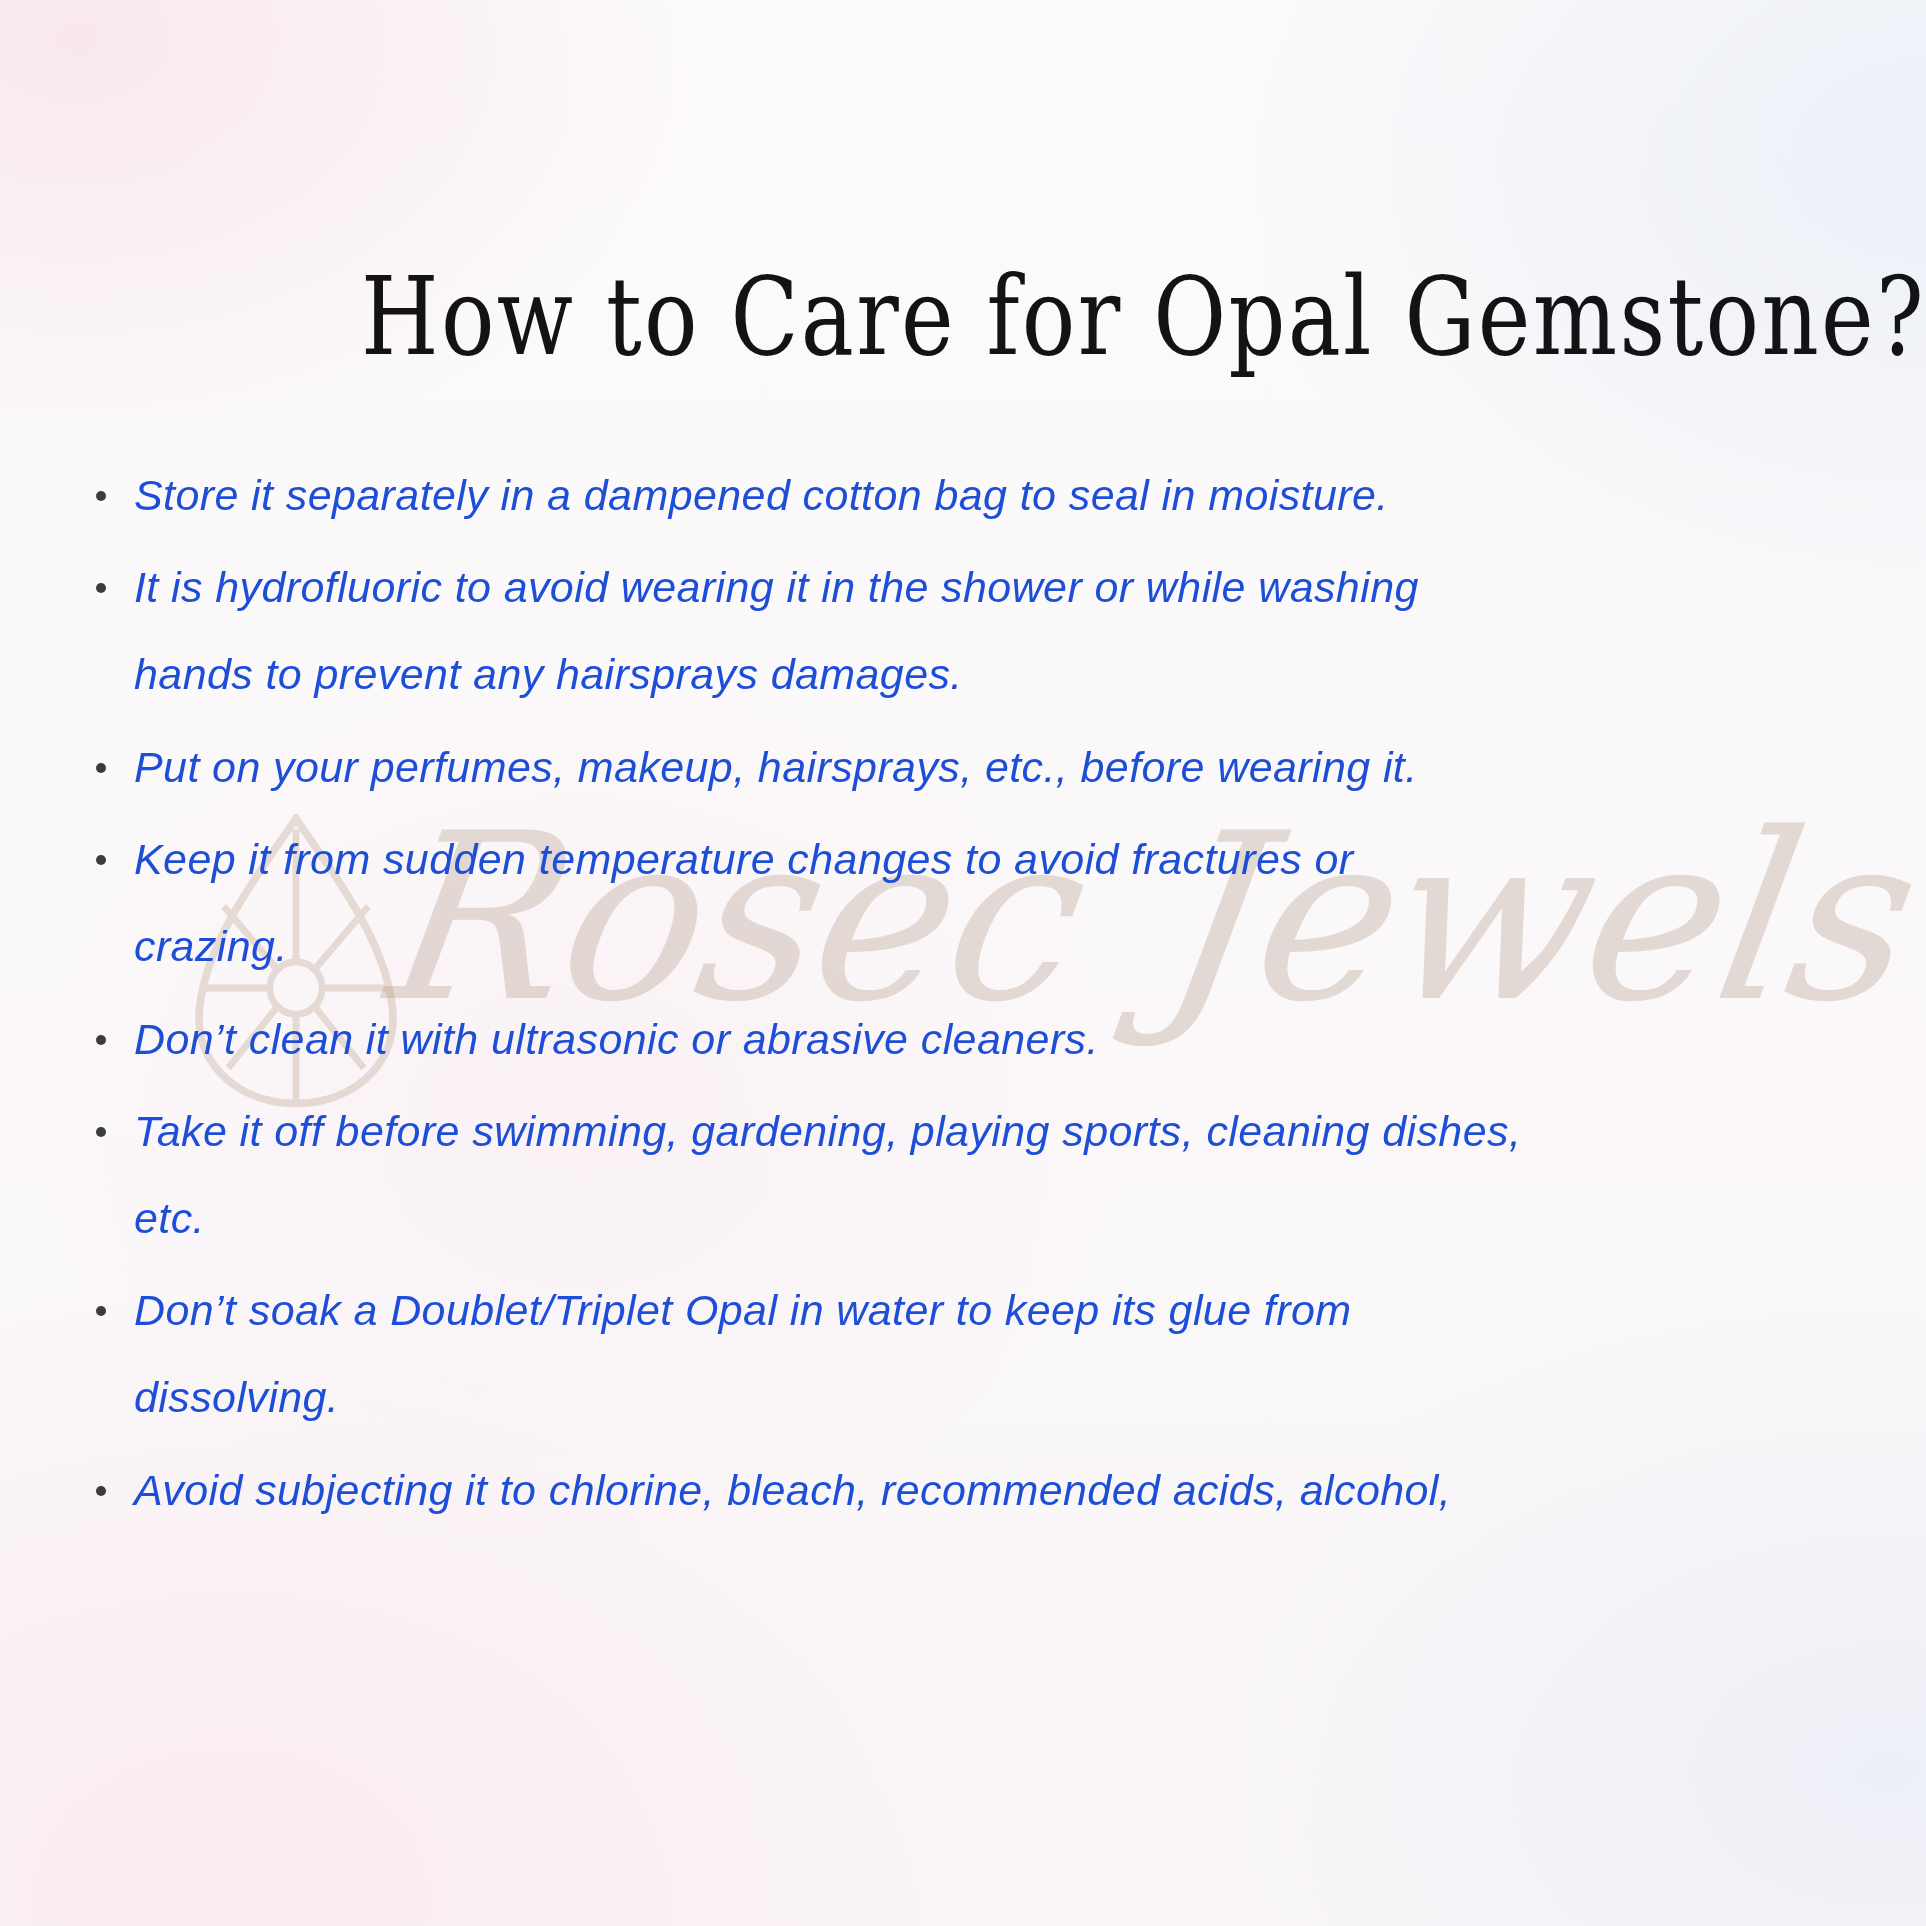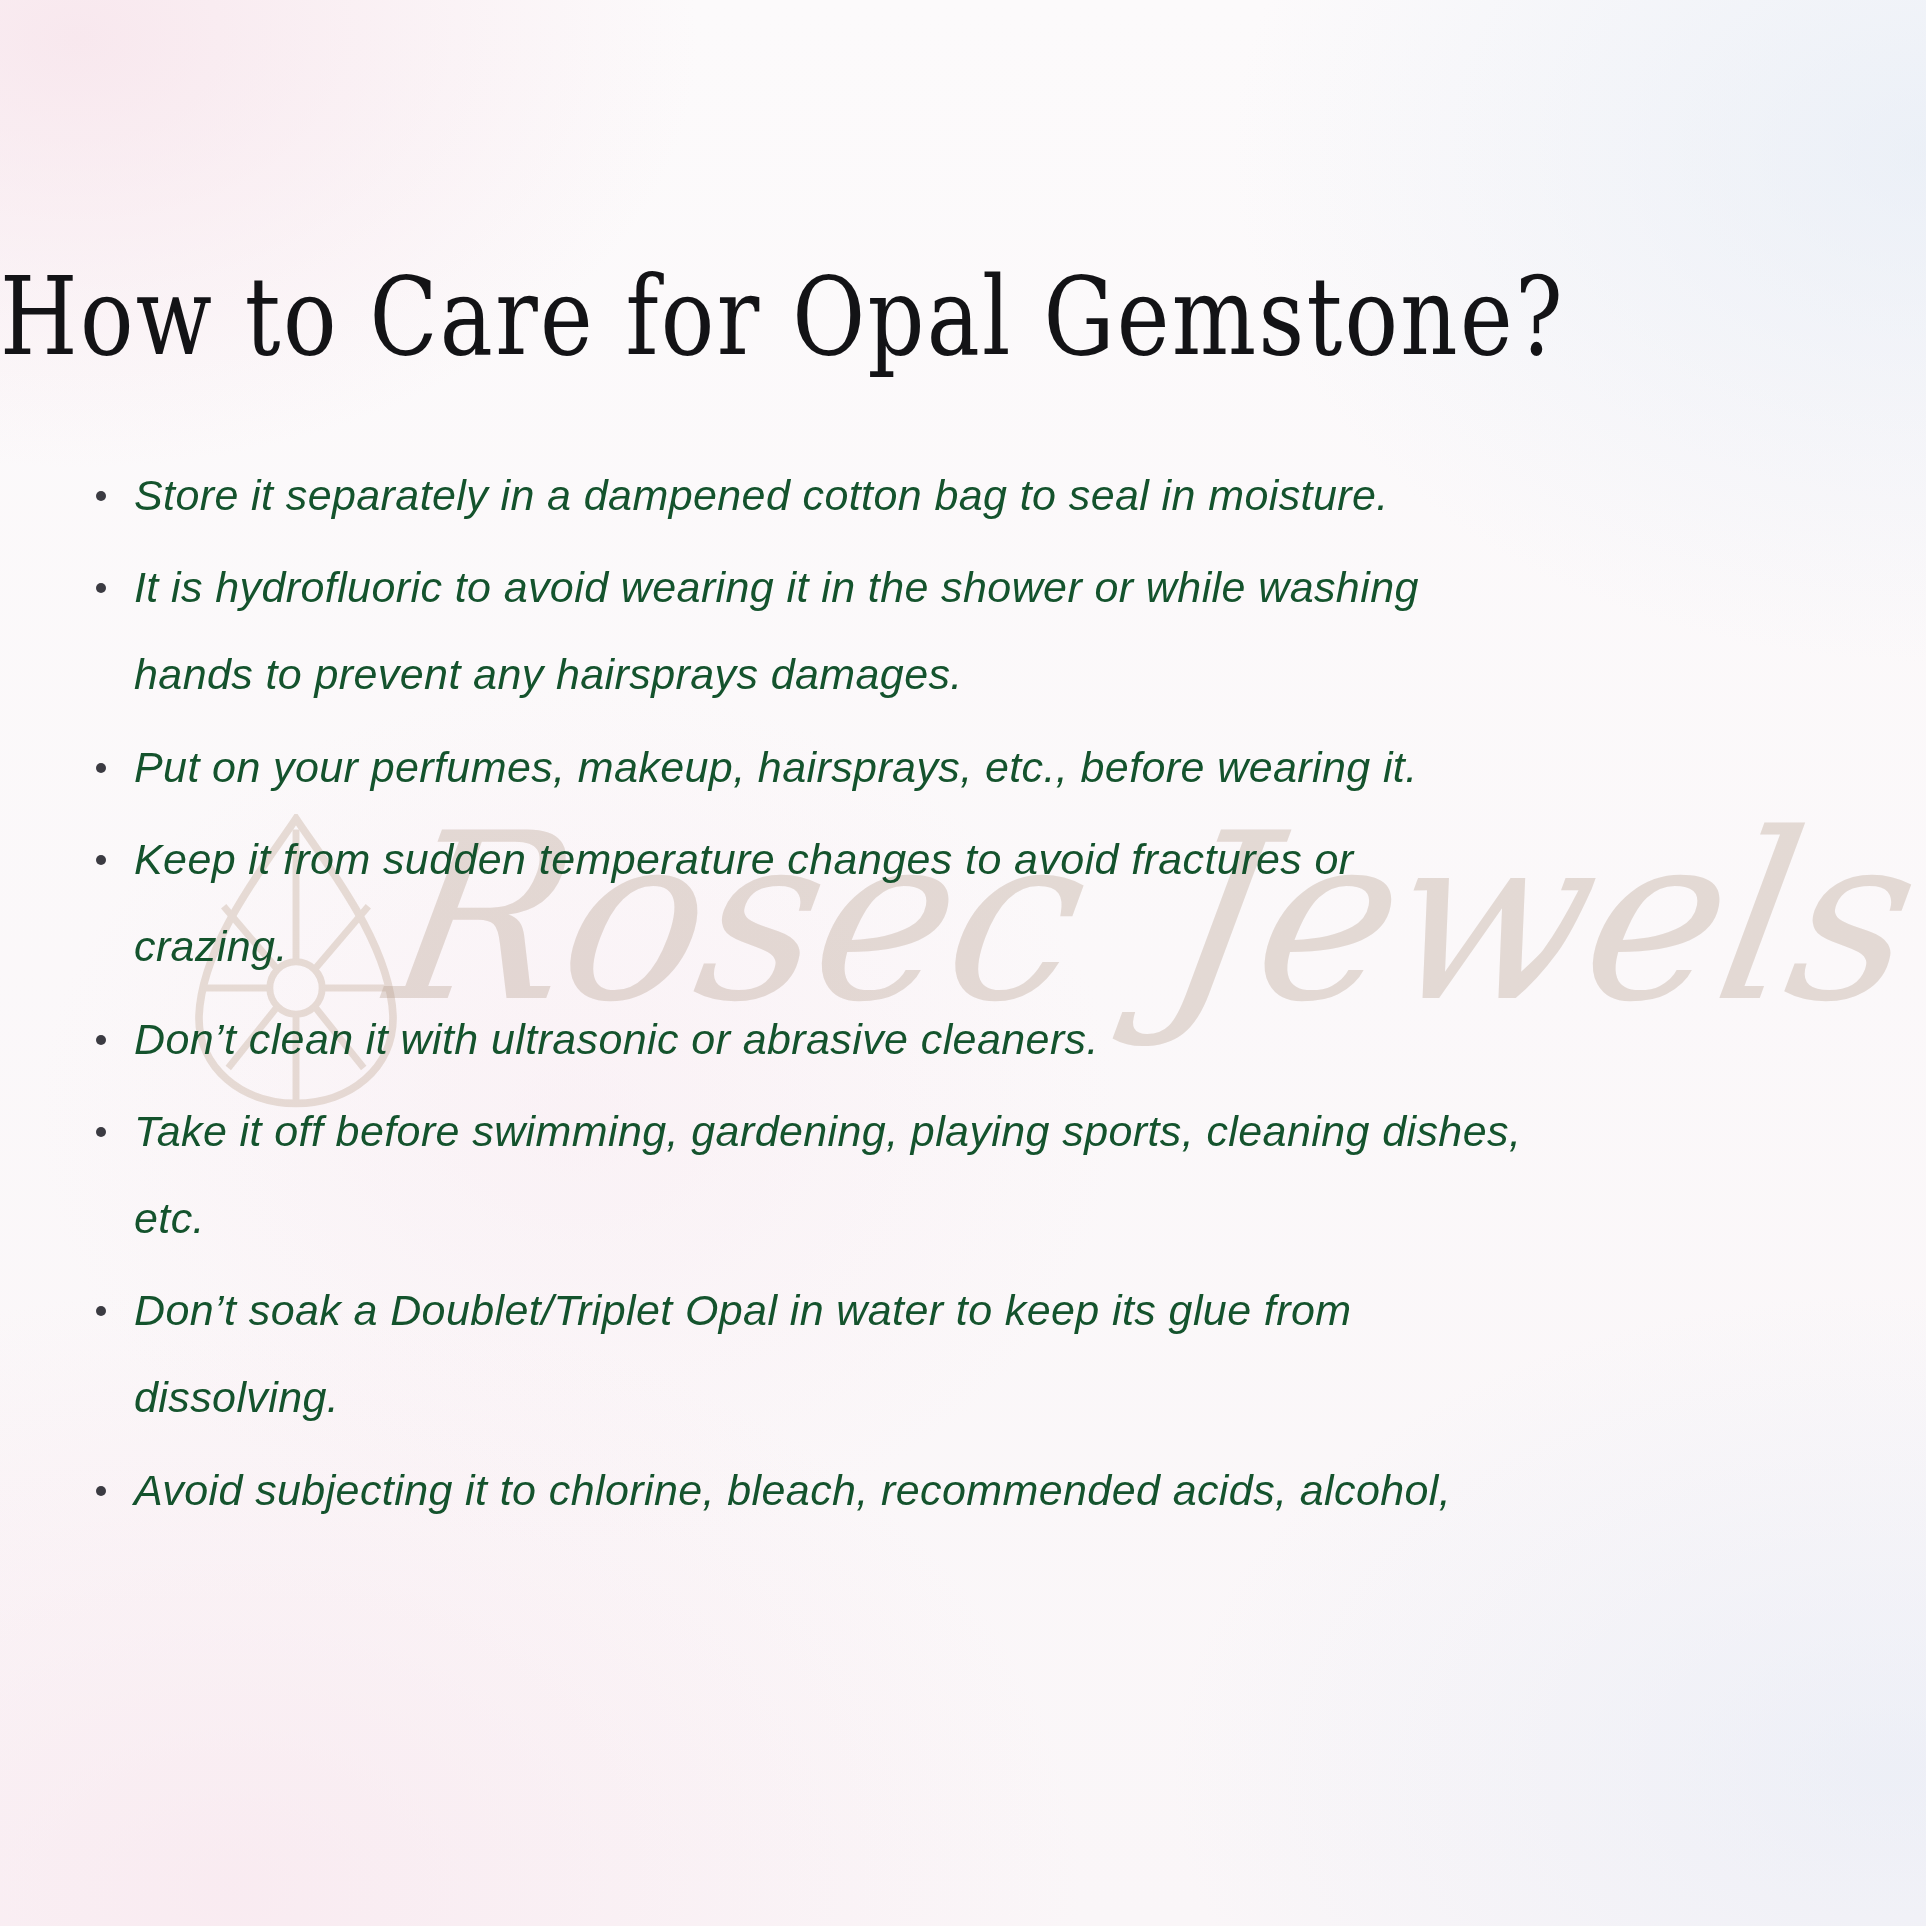--- a/index.html
+++ b/index.html
@@ -20,21 +20,21 @@
       linear-gradient(#fcfafb, #faf6f8);
     font-family: "Liberation Sans", sans-serif;
   }
 
   
   .title-wrap {
     position: absolute;
     top: 253px;
     left: 0;
     right: 0;
-    text-align: left;
+    text-align: right;
     z-index: 2;
   }
   .title {
     display: inline-block;
     margin: 0;
     font-family: "DejaVu Serif", serif;
     font-weight: 400;
     font-size: 89px;
     letter-spacing: 2.3px;
     color: #131316;
@@ -77,21 +77,21 @@
     width: 1780px;
     margin: 0;
     padding: 0;
     list-style: none;
     z-index: 1;
     font-style: italic;
     font-weight: 300;
     font-size: 43px;
     line-height: 87px;
     letter-spacing: 0.4px;
-    color: #14532d;
+    color: #1d4ed8;
   }
   .care-list li {
     position: relative;
     padding-left: 40px;
     margin-bottom: 5.4px;
   }
   .dot {
     position: absolute;
     left: 1.5px;
     top: 39px;

